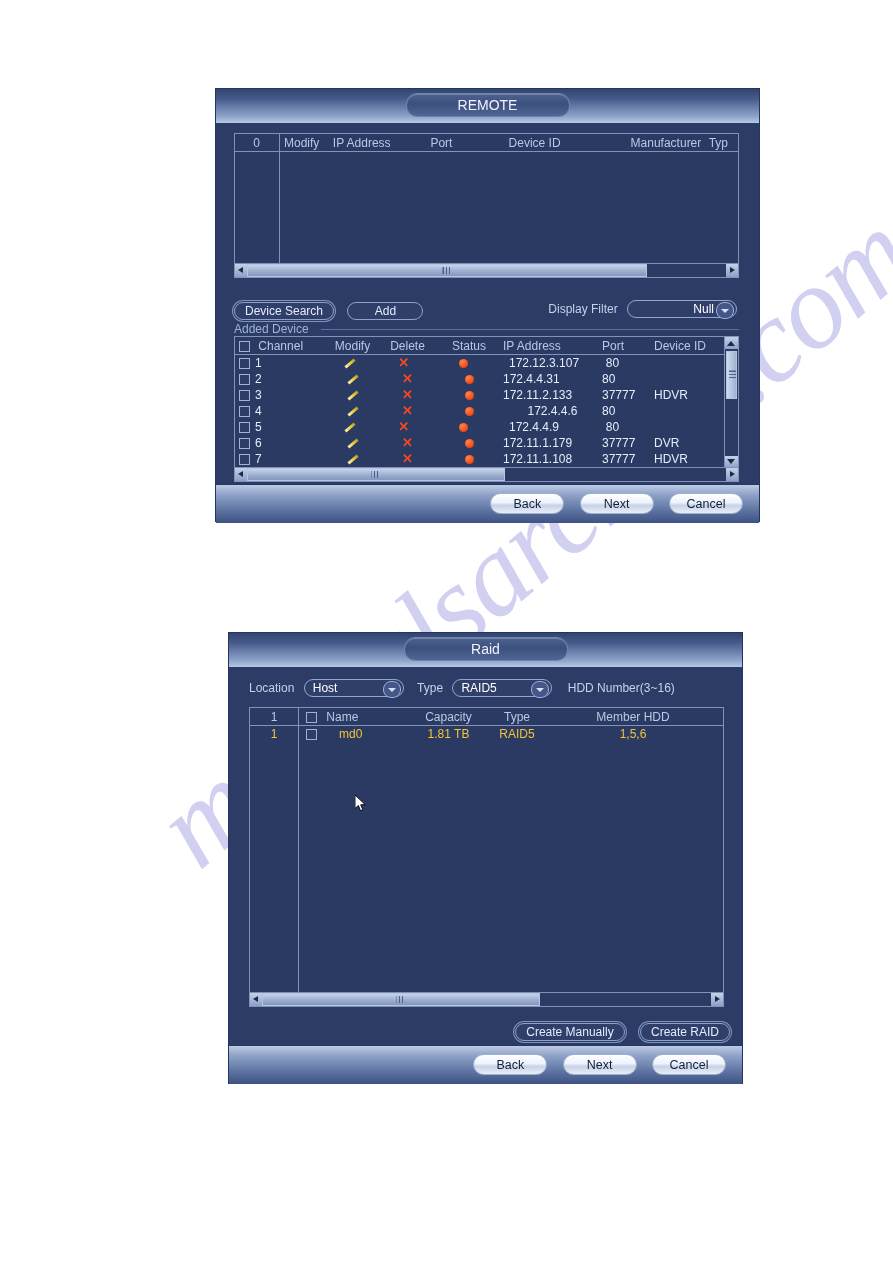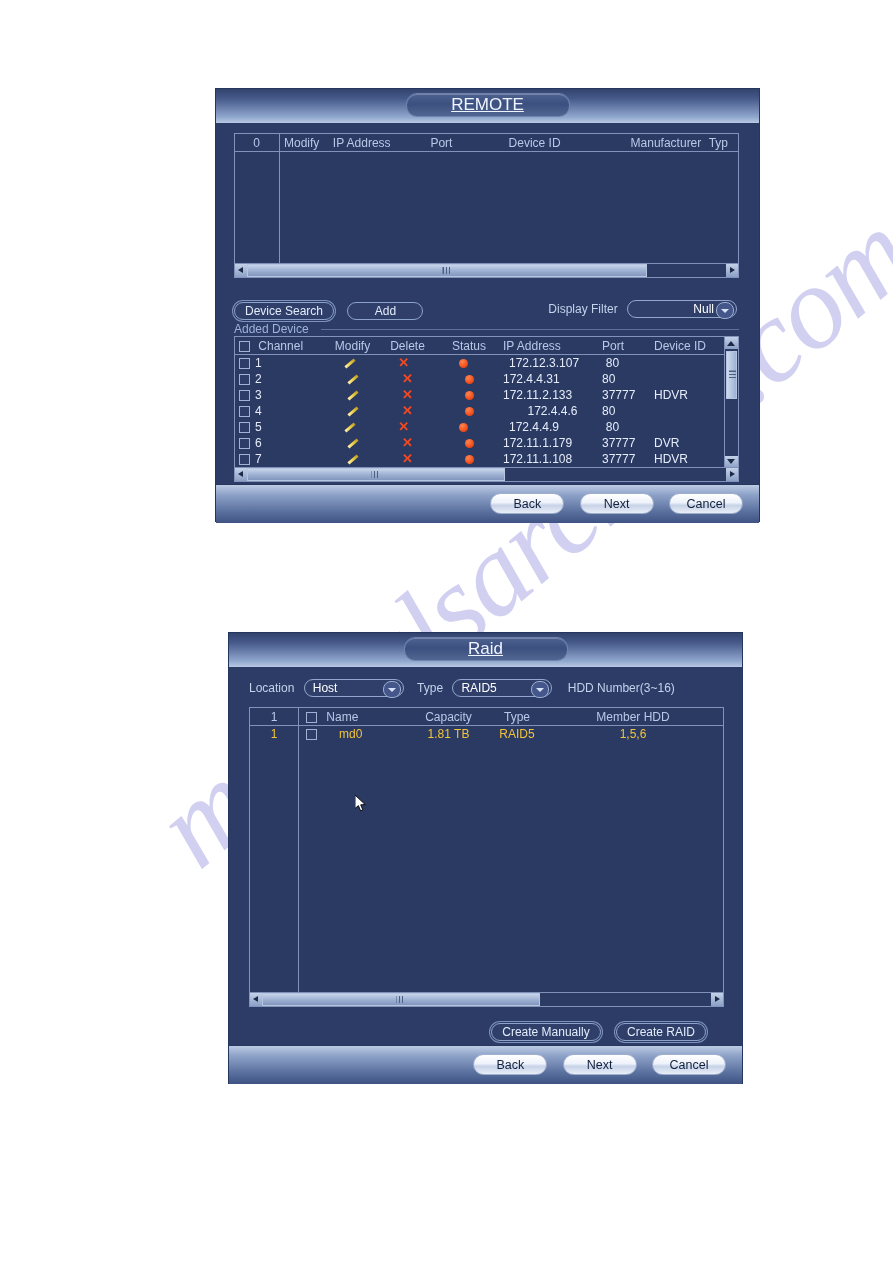--- a/index.html
+++ b/index.html
@@ -56,25 +56,24 @@
     position: absolute;
     left: 50%;
     top: 4px;
     transform: translateX(-50%);
     width: 162px;
     height: 22px;
     line-height: 22px;
     border-radius: 11px;
     text-align: center;
     color: #f0f4ff;
-    font-size: 17px;
+    font-size: 14px;
     background: linear-gradient(to bottom, #4e6290 0%, #3c5080 45%, #516691 100%);
     border: 1px solid #6e83ad;
     box-shadow: inset 0 1px 0 rgba(255,255,255,.22);
-    text-decoration: underline;
   }
   .body-area {
     background: #2c3c66;
     padding: 0;
   }
   .footer {
     height: 38px;
     background: linear-gradient(to bottom, #b6c6e1 0%, #8094bf 22%, #4d6architecture 100%);
     background: linear-gradient(to bottom, #bdcbe4 0%, #8fa3c9 25%, #5a709e 70%, #3e5383 100%);
     position: relative;
@@ -562,21 +561,21 @@
           </div>
         </div>
         <div class="sb-arrow right"></div>
       </div>
     </div>
 
     <svg class="cursor-arrow" style="left:126px; top:128px;" viewBox="0 0 12 18">
       <polygon points="0,0 0,13.5 3.4,10.6 5.6,15.8 7.8,14.8 5.7,9.8 10.2,9.6" fill="#ffffff" stroke="#000000" stroke-width="0.9"></polygon>
     </svg>
 
-    <div style="position:absolute; right:36px; top:356px;">
+    <div style="position:absolute; right:12px; top:356px;">
       <span class="btn dbl">Create Manually</span>
       <span class="btn dbl" style="margin-left:12px;">Create RAID</span>
     </div>
   </div>
 
   <div class="footer">
     <div style="position:absolute; right:16px; top:8px;">
       <span class="pill-btn">Back</span>
       <span class="pill-btn" style="margin-left:12px;">Next</span>
       <span class="pill-btn" style="margin-left:12px;">Cancel</span>

